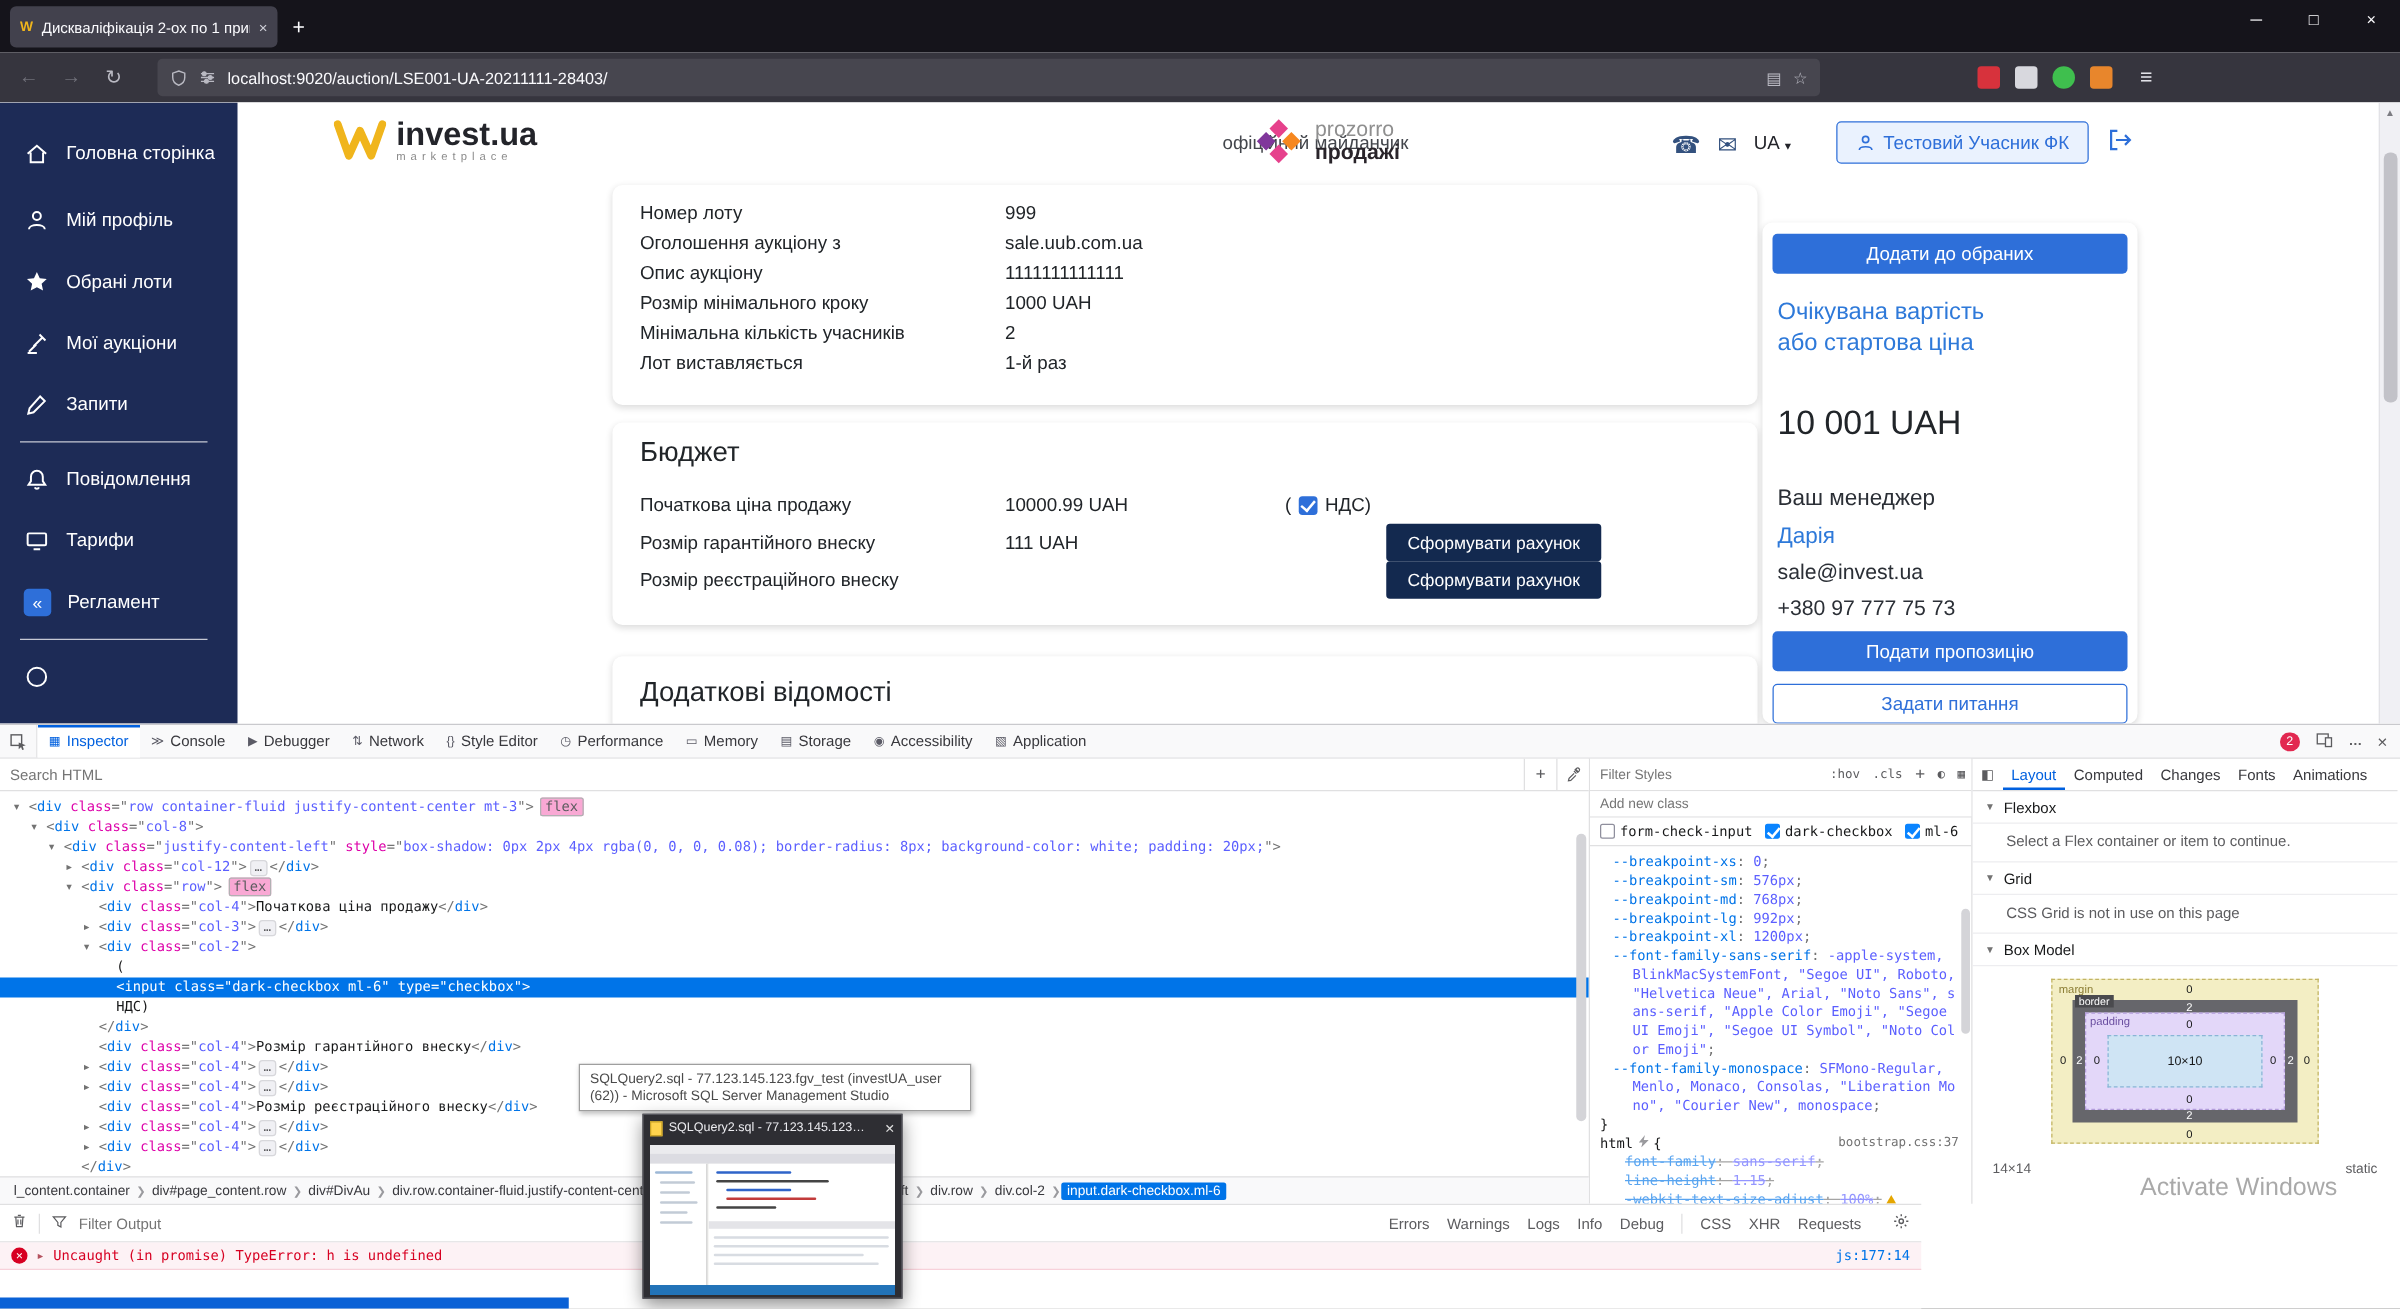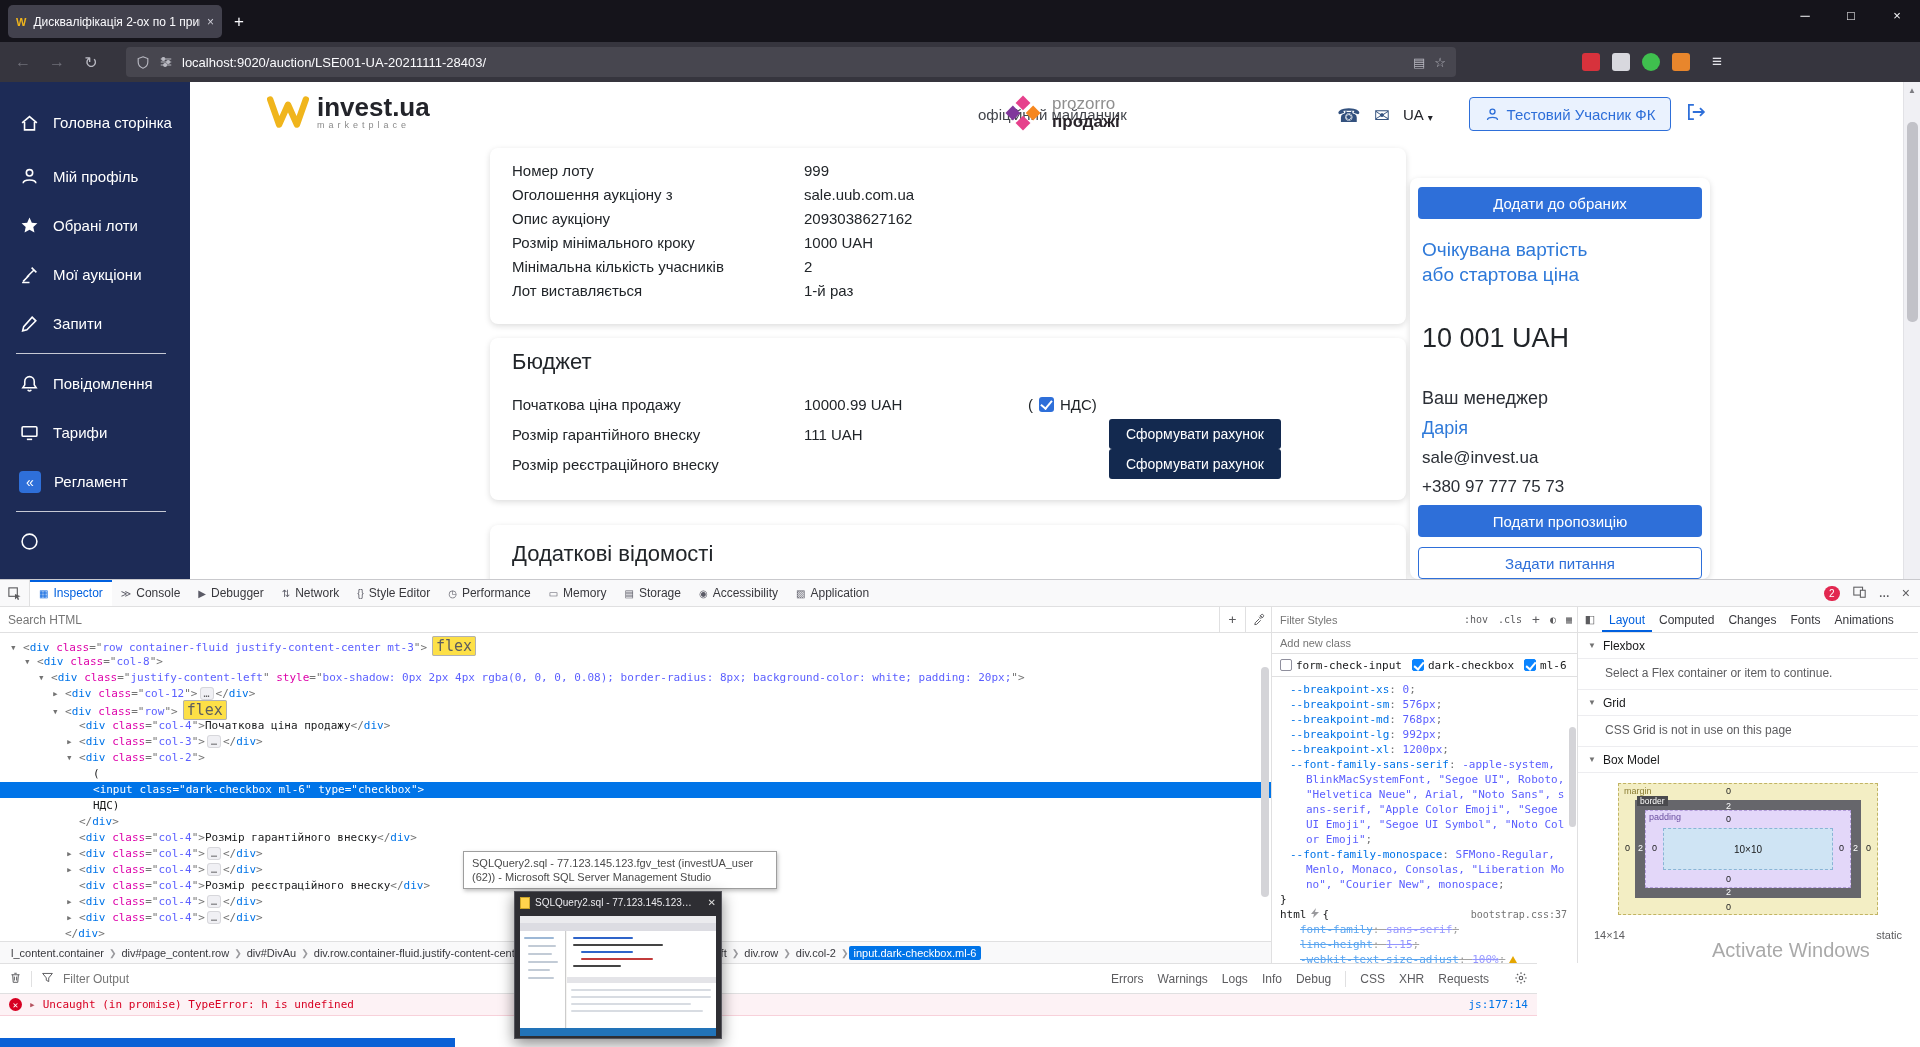--- a/index.html
+++ b/index.html
@@ -101,21 +101,21 @@
   #mk-tree{position:absolute;top:26px;bottom:22px;left:0;right:0;overflow:hidden;padding-top:5px}
   .mk-line{height:16px;line-height:16px;white-space:nowrap}
   .mk-line.sel{background:#0074e8}
   .mk-line.sel span{color:#fff !important}
   .tk-a{color:#737373;display:inline-block;width:13px}
   .tk-p{color:#737373}
   .tk-t{color:#0074e8}
   .tk-n{color:#dd00a9}
   .tk-v{color:#5b5fff}
   .tk-x{color:#18191a}
-  .tk-f{border:1px solid #b1b1b3;color:#5c5c5f;font-size:15px;padding:0 3px;border-radius:2px;margin-left:5px;background:#fde047}
+  .tk-f{border:1px solid #b1b1b3;color:#5c5c5f;font-size:11px;padding:0 3px;border-radius:2px;margin-left:5px;background:#f9a8d4}
   .tk-e{background:#f0f0f4;border:1px solid #d7d7db;border-radius:3px;color:#5c5c5f;padding:0 3px;margin:0 2px;font-size:10px}
   #mk-scroll{position:absolute;right:2px;top:60px;width:8px;height:230px;background:#d4d4d8;border-radius:4px}
   #crumbs{position:absolute;left:0;right:0;bottom:0;height:22px;background:#f9f9fa;border-top:1px solid #e0e0e1;display:flex;align-items:center;padding:0 6px;font:11px "Liberation Sans",sans-serif;color:#38383d;overflow:hidden;white-space:nowrap}
   .crumb{padding:1px 5px}
   .crumb-sep{color:#9a9a9e;font-size:9px}
   .crumb.sel{background:#0074e8;color:#fff;border-radius:2px}
 
   #dt-rules{width:306px;position:relative;border-right:1px solid #e0e0e1}
   .rl-toolbar{height:26px;border-bottom:1px solid #e0e0e1;display:flex;align-items:center;background:#fff}
   .rl-toolbar input{border:0;outline:0;flex:1;font:11px "Liberation Sans",sans-serif;padding-left:8px;color:#18191a;min-width:40px}
@@ -143,21 +143,21 @@
   #dt-layout{width:340px;position:relative;font-family:"Liberation Sans",sans-serif}
   #lo-tabs{height:26px;border-bottom:1px solid #e0e0e1;display:flex;align-items:center;font-size:12px;color:#38383d;overflow:hidden}
   .lo-ic{width:24px;text-align:center;color:#5c5c5f;font-size:11px}
   .lo-tab{padding:0 7px;height:100%;display:flex;align-items:center;white-space:nowrap}
   .lo-tab.active{color:#0060df;box-shadow:inset 0 -2px 0 #0060df}
   .lo-sec-h{height:26px;display:flex;align-items:center;gap:7px;padding:0 10px;font-size:12px;color:#18191a;border-bottom:1px solid #ededf0}
   .lo-car{color:#737373;font-size:8px}
   .lo-sec-body{font-size:12px;color:#5c5c5f;padding:7px 10px 9px 27px;border-bottom:1px solid #ededf0}
   
   #bm-wrap{padding:10px 0 0 0}
-  #bm{position:relative;width:260px;height:132px;margin:0 auto;background:#f3eec4;border:1px dashed #c2b463;font-size:9px;color:#18191a}
+  #bm{position:relative;width:214px;height:132px;margin:0 auto;background:#f3eec4;border:1px dashed #c2b463;font-size:9px;color:#18191a}
   #bm .lab-margin{position:absolute;left:5px;top:2px;color:#8a7c33}
   #bm-border{position:absolute;inset:16px;background:#66666b}
   #bm .lab-border{position:absolute;left:18px;top:12px;background:#4a4a4e;color:#fff;padding:0 3px;z-index:3;font-size:8.5px}
   #bm-padding{position:absolute;inset:26px;background:#e3d7f9;border:1px dashed #b39ddb}
   #bm .lab-padding{position:absolute;left:30px;top:28px;color:#6a4fa0;z-index:3}
   #bm-content{position:absolute;left:44px;right:44px;top:44px;bottom:44px;background:#cfe4f4;border:1px dashed #8ab4d6;display:flex;align-items:center;justify-content:center;font-size:10px;z-index:2}
   .bm-num{position:absolute;z-index:4}
   .bm-num.w{color:#fff}
   #bm-foot{display:flex;justify-content:space-between;padding:14px 16px 0 16px;font-size:11px;color:#5c5c5f}
 
@@ -365,21 +365,21 @@
         <div class="frow">
           <span class="lbl">Номер лоту</span>
           <span class="val">999</span>
         </div>
         <div class="frow">
           <span class="lbl">Оголошення аукціону з</span>
           <span class="val">sale.uub.com.ua</span>
         </div>
         <div class="frow">
           <span class="lbl">Опис аукціону</span>
-          <span class="val">2093038627162</span>
+          <span class="val">1111111111111</span>
         </div>
         <div class="frow">
           <span class="lbl">Розмір мінімального кроку</span>
           <span class="val">1000 UAH</span>
         </div>
         <div class="frow">
           <span class="lbl">Мінімальна кількість учасників</span>
           <span class="val">2</span>
         </div>
         <div class="frow">

